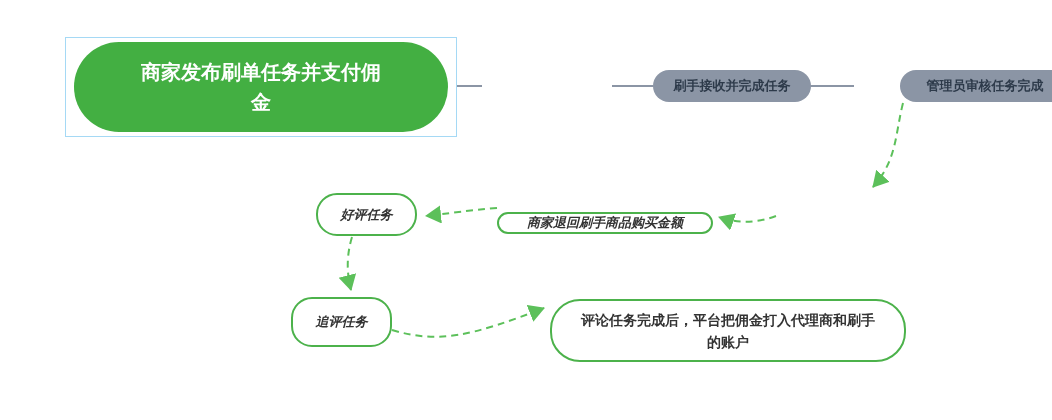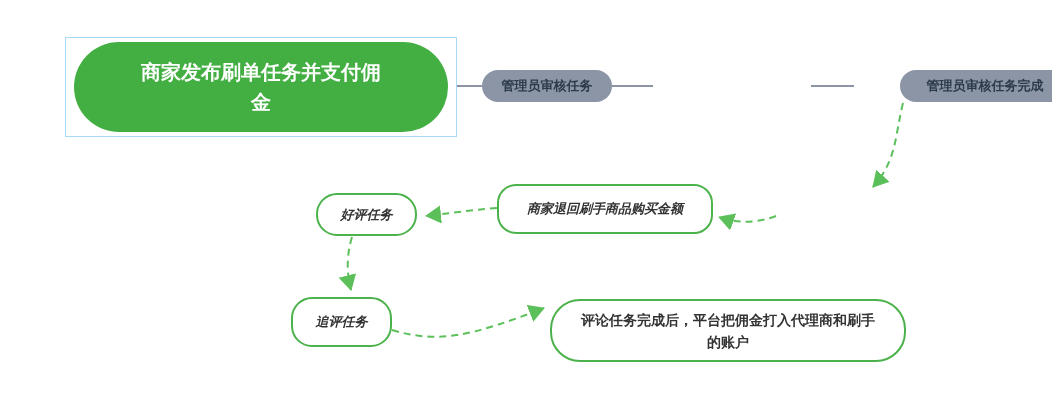--- a/index.html
+++ b/index.html
@@ -26,21 +26,21 @@
     background:#8b95a5; border-radius:16px; color:#2d3a4a;
     font-size:13px; height:32px;
   }
   #node-admin-review   { left:482px; top:70px; width:130px; }
   #node-brusher-done   { left:653px; top:70px; width:158px; }
   #node-review-done    { left:900px; top:70px; width:170px; }
   .pill-green {
     background:#ffffff; border:2px solid #4cb24b; color:#333333; font-size:13px;font-style:italic;
   }
   #node-task-done      { left:776px; top:191px; width:128px; height:42px; border-radius:21px; }
-  #node-refund         { left:497px; top:184px; width:216px; height:50px; border-radius:19px; }
+  #node-refund         { left:497px; top:212px; width:216px; height:22px; border-radius:19px; }
   #node-positive-review{ left:316px; top:193px; width:101px; height:43px; border-radius:21px; }
   #node-followup-review{ left:291px; top:297px; width:101px; height:50px; border-radius:21px; }
   #node-commission {
     left:550px; top:299px; width:356px; height:63px; border-radius:30px;
     background:#ffffff; border:2px solid #4cb24b; color:#333333;
     font-size:14px; line-height:22px; padding:8px 18px;
   }
 </style>
 </head>
 <body>
@@ -63,22 +63,22 @@
     <path d="M497 208 C470 210 446 214 426 216" stroke="#5cc05a" stroke-width="2" fill="none" stroke-dasharray="7 5" marker-end="url(#ah)"></path>
     <path d="M352 237 C346 257 347 274 351 290" stroke="#5cc05a" stroke-width="2" fill="none" stroke-dasharray="7 5" marker-end="url(#ah)"></path>
     <path d="M392 330 C438 344 472 336 544 308" stroke="#5cc05a" stroke-width="2" fill="none" stroke-dasharray="7 5" marker-end="url(#ah)"></path>
   </svg>
 
   <div class="selection-box"></div>
 
   <div class="node node-big" id="node-publish">商家发布刷单任务并支付佣
 金</div>
 
-  <div class="node pill-gray" id="node-admin-review">管理员审核任务</div>
 
+  <div class="node pill-gray" id="node-brusher-done">刷手接收并完成任务</div>
 
   <div class="node pill-gray" id="node-review-done">管理员审核任务完成</div>
 
 
   <div class="node pill-green" id="node-refund">商家退回刷手商品购买金额</div>
 
   <div class="node pill-green" id="node-positive-review">好评任务</div>
 
   <div class="node pill-green" id="node-followup-review">追评任务</div>
 

